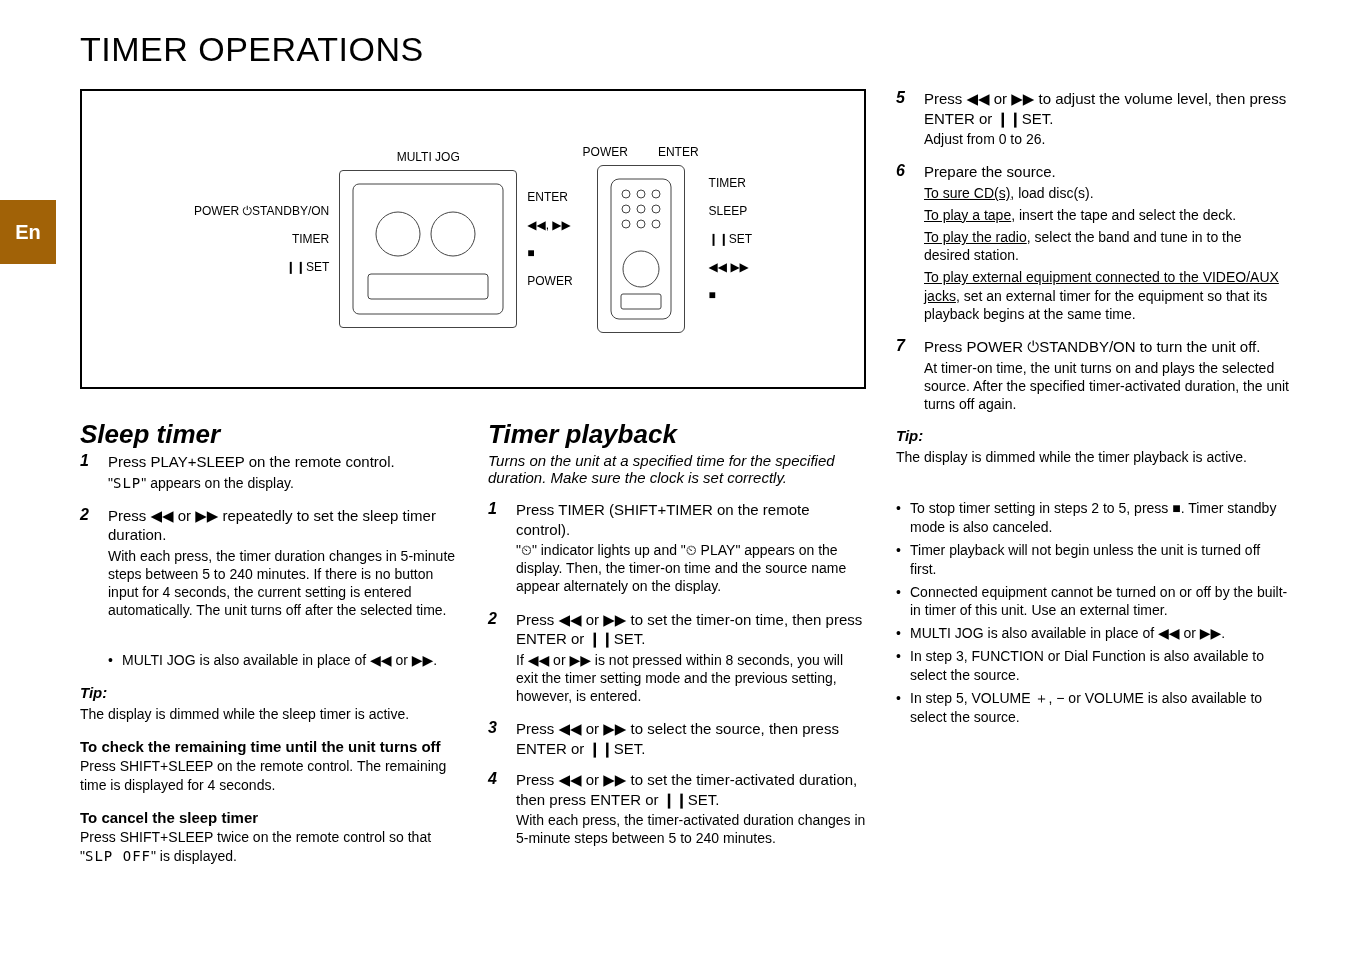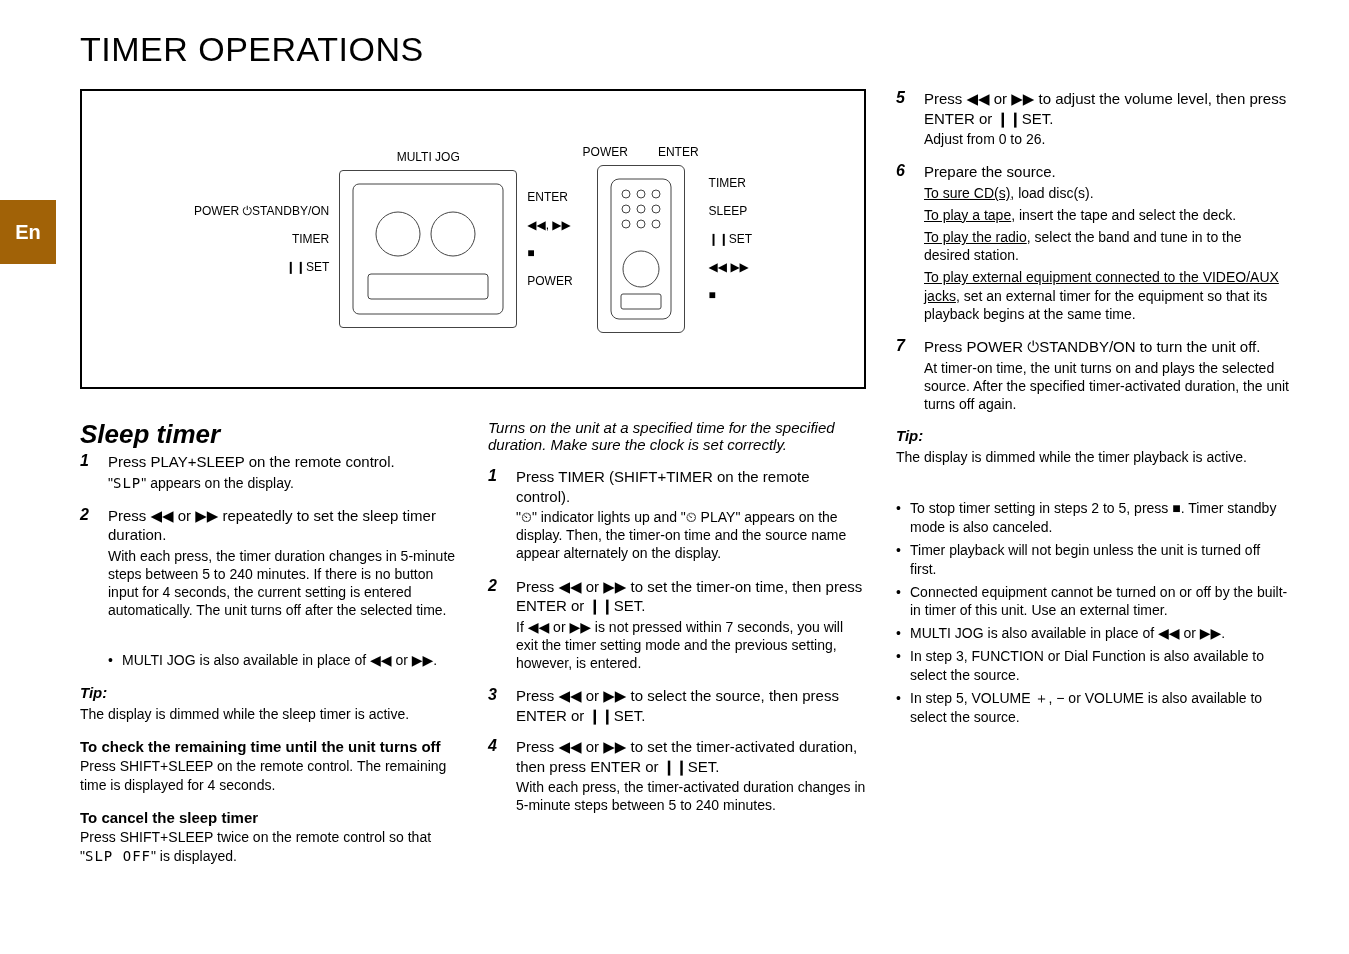--- a/index.html
+++ b/index.html
@@ -129,35 +129,36 @@
         <p class="sub-heading">To check the remaining time until the unit turns off</p>
         <p class="note">Press SHIFT+SLEEP on the remote control. The remaining time is displayed for 4 seconds.</p>
 
         <p class="sub-heading">To cancel the sleep timer</p>
         <p class="note">
           <span>Press SHIFT+SLEEP twice on the remote control so that "</span><span class="seg">SLP OFF</span><span>" is displayed.</span>
         </p>
       </div>
 
       <div class="col">
+        <h2 class="section">Timer playback</h2>
         <p class="subtitle">Turns on the unit at a specified time for the specified duration. Make sure the clock is set correctly.</p>
 
         <div class="step">
           <div class="step-num">1</div>
           <div class="step-body">
             <p>Press TIMER (SHIFT+TIMER on the remote control).</p>
             <p class="note">"⏲" indicator lights up and "⏲ PLAY" appears on the display. Then, the timer-on time and the source name appear alternately on the display.</p>
           </div>
         </div>
 
         <div class="step">
           <div class="step-num">2</div>
           <div class="step-body">
             <p>Press ◀◀ or ▶▶ to set the timer-on time, then press ENTER or ❙❙SET.</p>
-            <p class="note">If ◀◀ or ▶▶ is not pressed within 7 seconds, you will exit the timer setting mode and the previous setting, however, is entered.</p>
+            <p class="note">If ◀◀ or ▶▶ is not pressed within 8 seconds, you will exit the timer setting mode and the previous setting, however, is entered.</p>
           </div>
         </div>
 
         <div class="step">
           <div class="step-num">3</div>
           <div class="step-body">
             <p>Press ◀◀ or ▶▶ to select the source, then press ENTER or ❙❙SET.</p>
           </div>
         </div>
 

